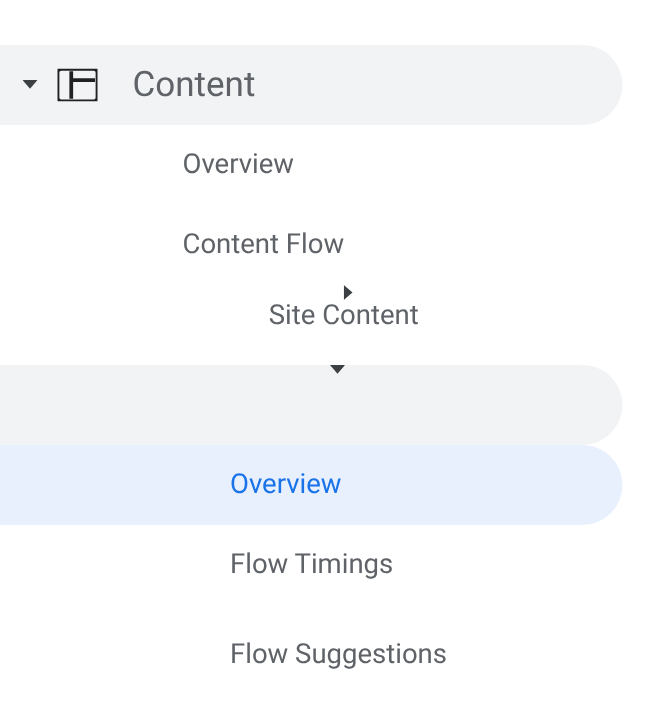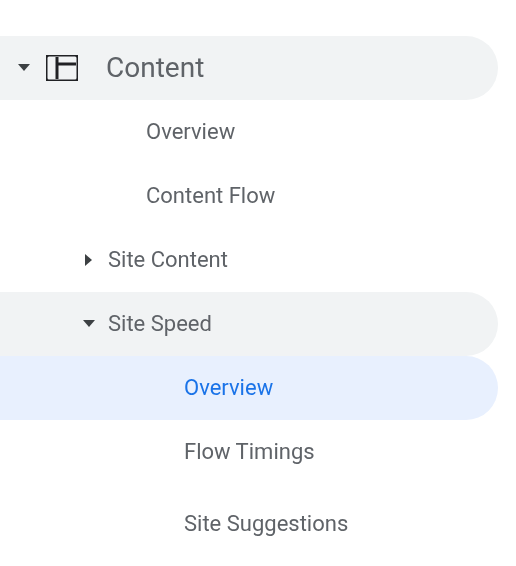--- a/index.html
+++ b/index.html
@@ -24,21 +24,22 @@
       padding-left: 14px;
       background: #f1f3f4;
       border-radius: 0 32px 32px 0;
       margin-right: 18px;
       margin-top: 36px;
     }
     .level-2 {
       padding-left: 128px;
     }
     .level-2.expandable {
-      padding-left: 80px;
+      padding-left: 52px;
+      flex-direction: column;
     }
     .level-2.expanded {
       background: #f1f3f4;
       border-radius: 0 32px 32px 0;
       margin-right: 18px;
     }
     .level-3 {
       padding-left: 184px;
     }
     .level-3.selected {
@@ -125,26 +126,25 @@
   </span>
   <span class="label">Site Content</span>
 </div>
 
 <div class="nav-item level-2 expandable expanded">
   <span class="caret">
     <svg width="12" height="8" viewBox="0 0 12 8">
         <path d="M0 0 L12 0 L6 7 Z"></path>
       </svg>
   </span>
-  <span class="label">Site Speed</span>
 </div>
 
 <div class="nav-item level-3 selected">
   <span class="label">Overview</span>
 </div>
 
 <div class="nav-item level-3">
   <span class="label">Flow Timings</span>
 </div>
 
 <div class="nav-item level-3 multi-line">
-  <span class="label">Site Suggestions</span>
+  <span class="label">Flow Suggestions</span>
 </div>
 
 </body></html>

